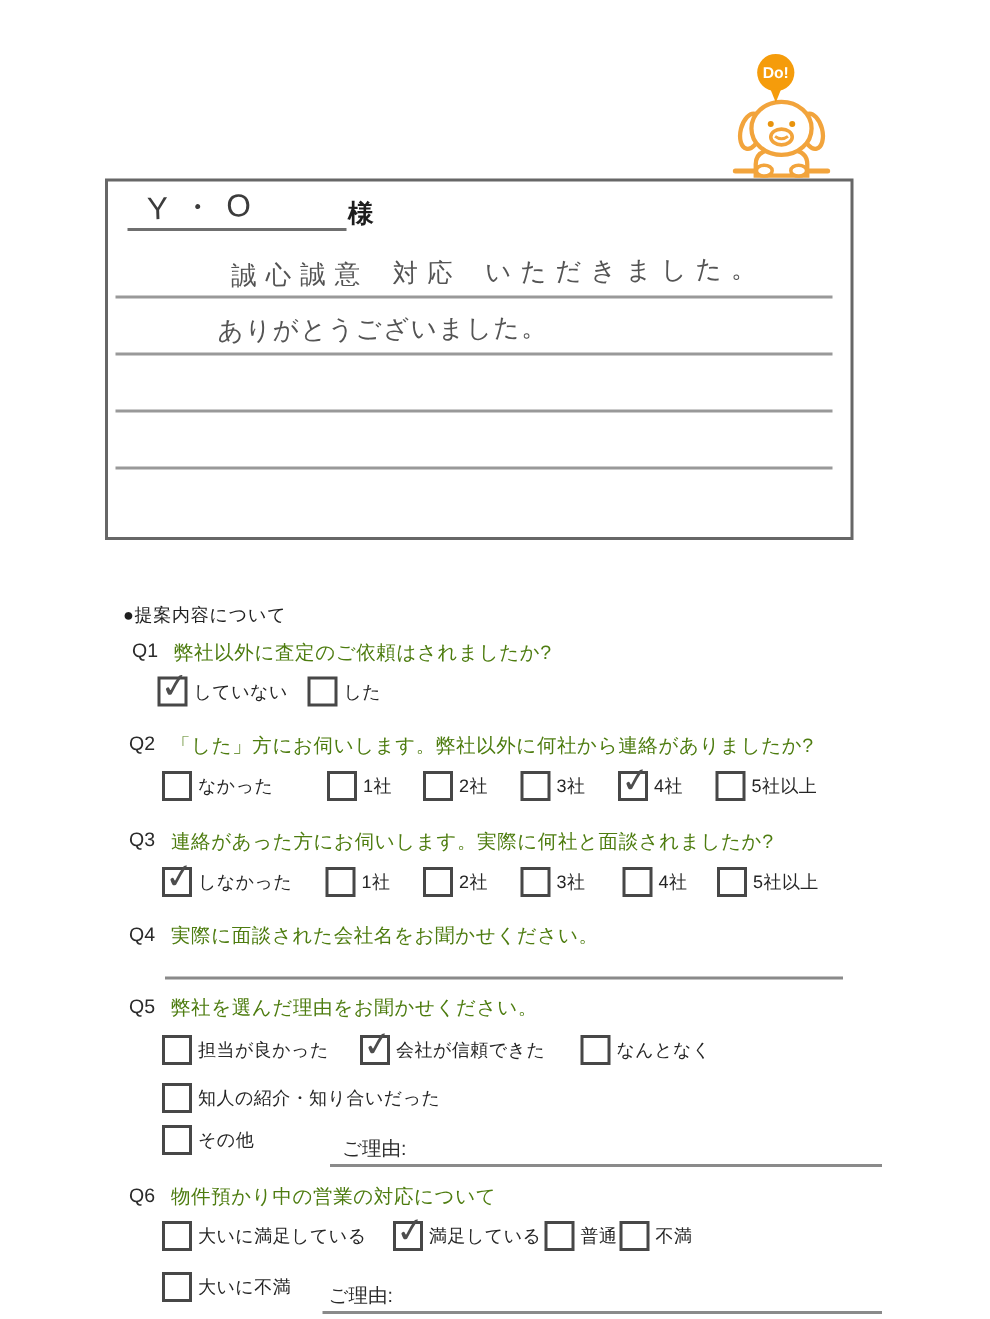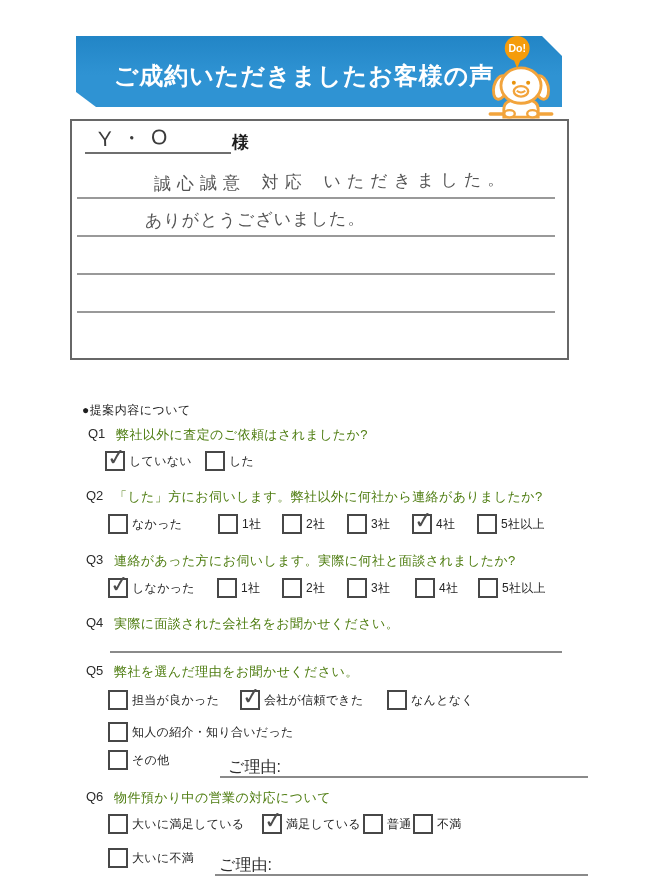--- a/index.html
+++ b/index.html
@@ -35,30 +35,27 @@
   #section-title{position:absolute;left:82px;top:402px;font-size:12px;color:#1f1f1f;letter-spacing:.5px;}
   .qno{position:absolute;font-size:13px;color:#2b2b2b;}
   .qtext{position:absolute;font-size:13px;color:#4d7c0f;letter-spacing:.4px;white-space:nowrap;}
   .option{position:absolute;display:flex;align-items:center;height:20px;}
   .checkbox{width:20px;height:20px;border:2px solid #474747;background:#fff;
     position:relative;flex:none;box-sizing:border-box;}
   .check{position:absolute;left:0;top:-7px;font-size:23px;line-height:1;color:#4d4d4d;
     font-weight:600;transform:rotate(-6deg);}
   .opt-label{margin-left:4px;font-size:12px;color:#262626;white-space:nowrap;letter-spacing:.3px;}
   .answer-line{position:absolute;border-top:2px solid #8a8a8a;height:0;}
-  .reason-label{position:absolute;font-size:16px;color:#2b2b2b;white-space:nowrap;}
+  .reason-label{position:absolute;font-size:13px;color:#2b2b2b;white-space:nowrap;}
 </style>
 </head>
 <body>
 
 <div id="page">
 
-  <div id="banner">
-    <span id="banner-title">ご成約いただきましたお客様の声</span>
-  </div>
 
   <svg id="dog" viewBox="0 0 70 88">
     <rect x="1" y="81" width="68" height="3.5" rx="1.75" fill="#F2A43C"></rect>
     <path d="M17 86 L17 78 Q17 69 28 68 L42 68 Q53 69 53 78 L53 86 Z" fill="#fff" stroke="#F2A43C" stroke-width="3"></path>
     <ellipse cx="23" cy="82.5" rx="5.5" ry="3.8" fill="#fff" stroke="#F2A43C" stroke-width="2.5"></ellipse>
     <ellipse cx="47" cy="82.5" rx="5.5" ry="3.8" fill="#fff" stroke="#F2A43C" stroke-width="2.5"></ellipse>
     <ellipse cx="13.5" cy="55" rx="7" ry="12.5" fill="#fff" stroke="#F2A43C" stroke-width="3" transform="rotate(14 13.5 55)"></ellipse>
     <ellipse cx="56.5" cy="55" rx="7" ry="12.5" fill="#fff" stroke="#F2A43C" stroke-width="3" transform="rotate(-14 56.5 55)"></ellipse>
     <ellipse cx="35" cy="53" rx="21" ry="18.5" fill="#fff" stroke="#F2A43C" stroke-width="3"></ellipse>
     <circle cx="27.5" cy="50" r="2.1" fill="#E8930C"></circle>

